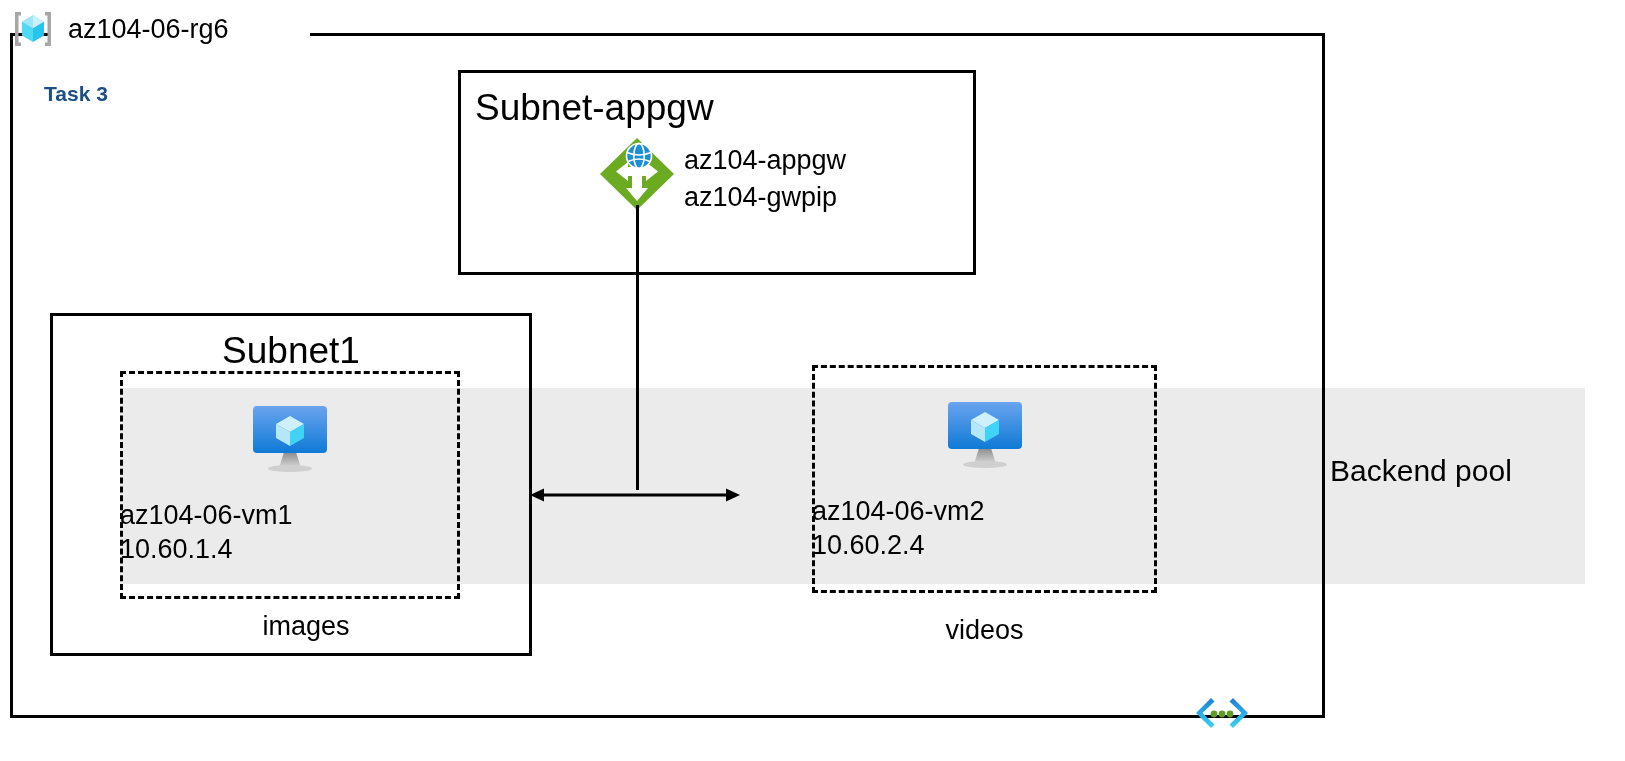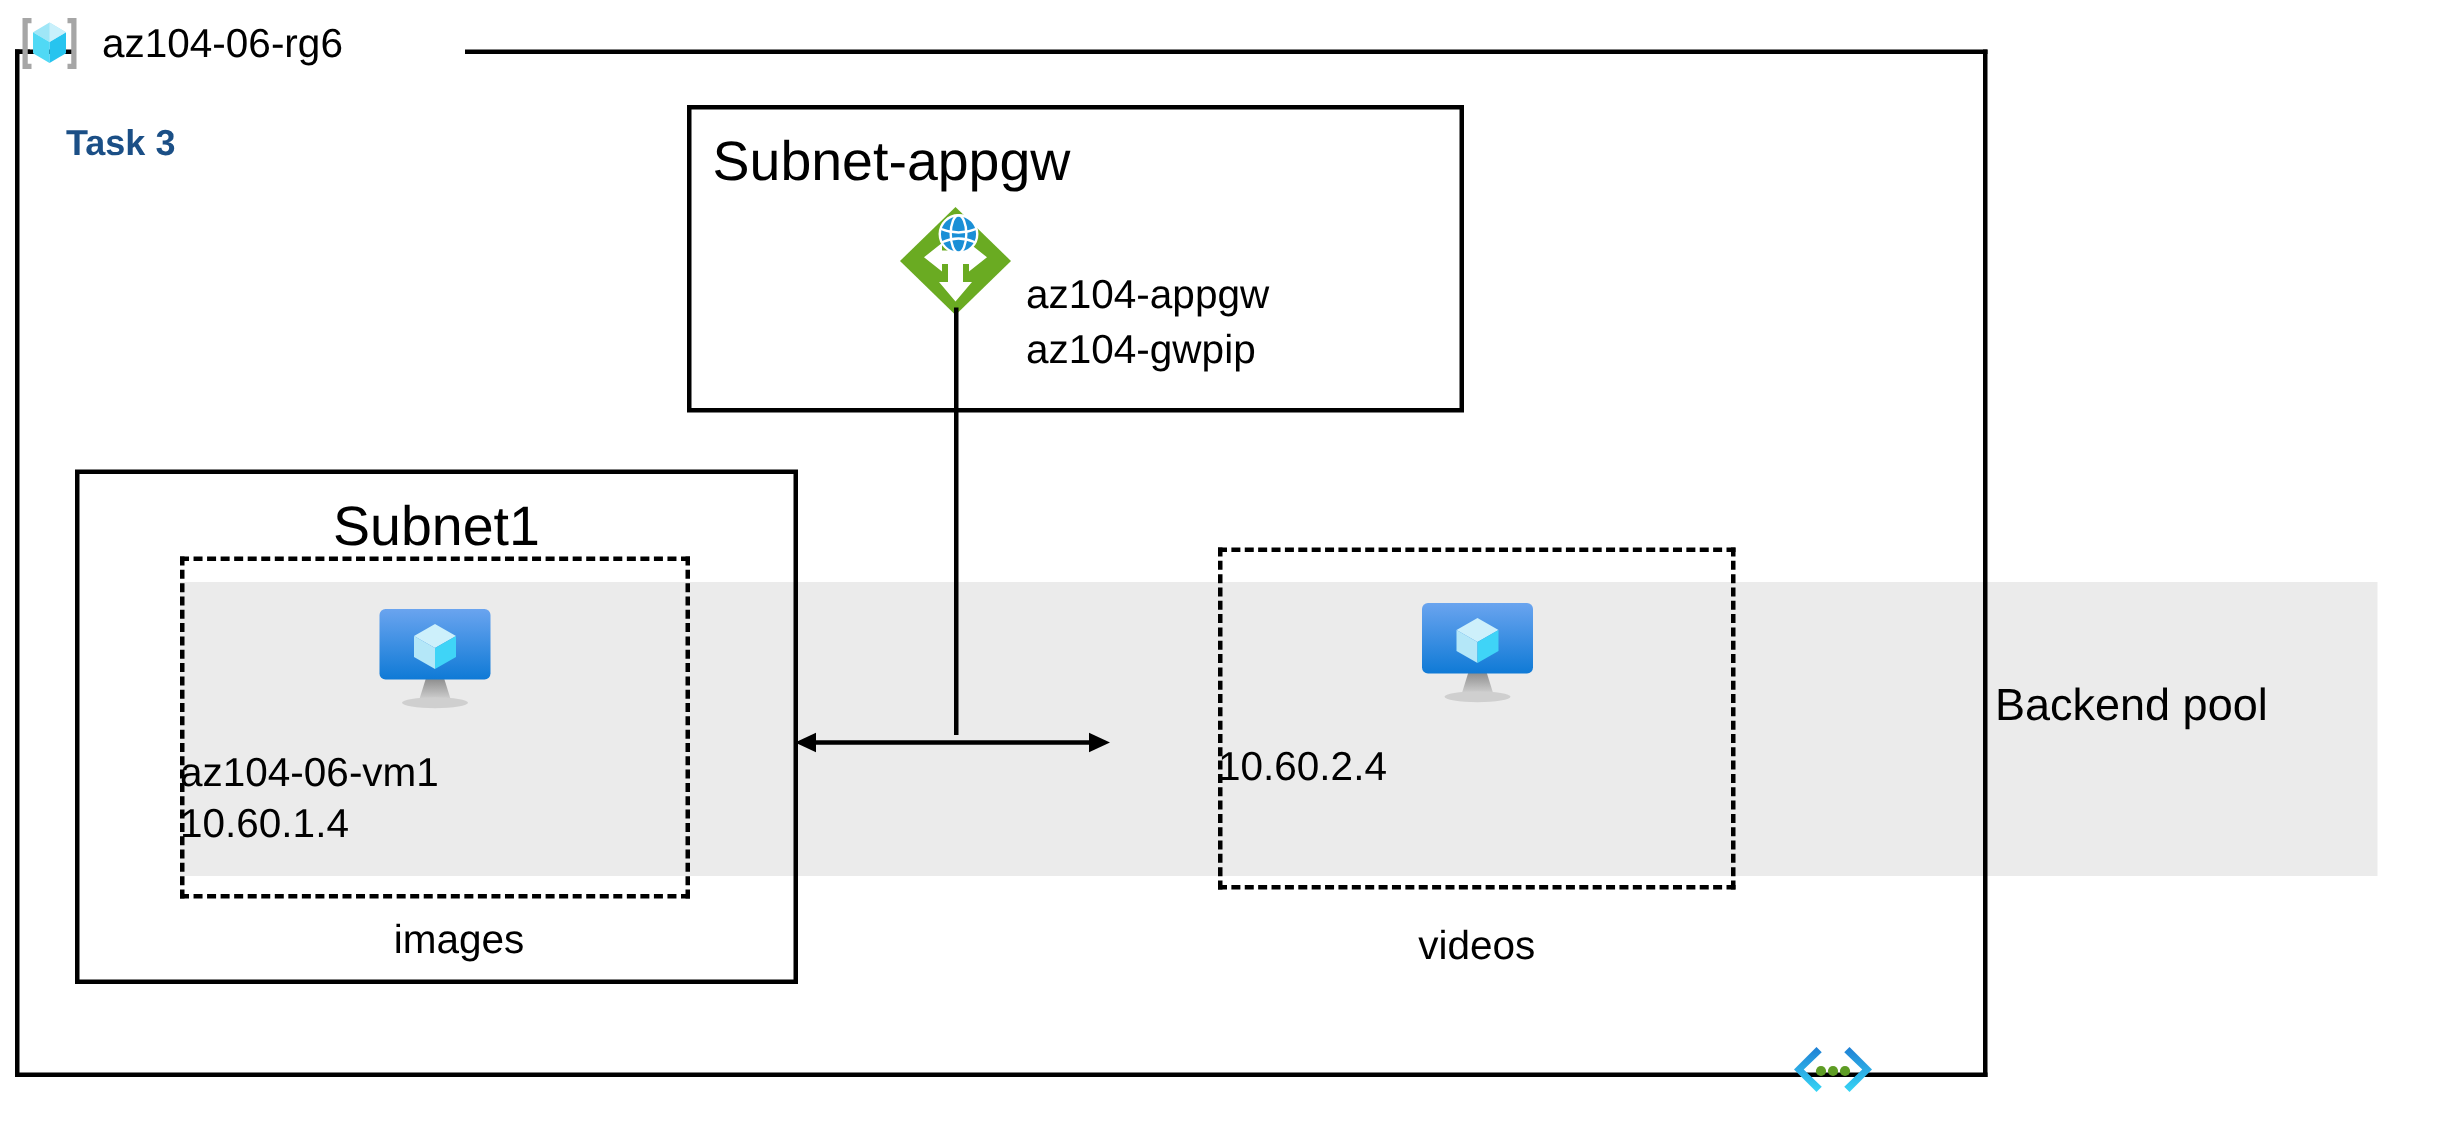--- a/index.html
+++ b/index.html
@@ -84,21 +84,21 @@
     font-size: 27px;
     line-height: 1;
     color: #000000;
     white-space: nowrap;
   }
 
   .task-label {
     position: absolute;
     left: 44px;
     top: 82px;
-    font-size: 24px;
+    font-size: 21px;
     font-weight: bold;
     color: #1b4f86;
     white-space: nowrap;
   }
 
   
   .backend-band {
     position: absolute;
     left: 120px;
     top: 388px;
@@ -171,21 +171,20 @@
   
   .appgw-icon { position: absolute; left: 598px; top: 136px; width: 78px; height: 76px; }
   .appgw-labels {
     position: absolute;
     left: 684px;
     top: 142px;
     font-size: 27px;
     line-height: 37px;
     color: #000000;
     white-space: nowrap;
-    margin-top: 36px;
   }
 
   
   .vline {
     position: absolute;
     background: #000000;
     width: 3px;
   }
   .connector-vertical {
     left: 636px;
@@ -335,20 +334,21 @@
       <path d="M36 52 L48 52 L53 68 L31 68 Z" fill="url(#vmStand2)"></path>
       <ellipse cx="42" cy="68.5" rx="22" ry="3.6" fill="#cfcfcf"></ellipse>
       <rect x="5" y="6" width="74" height="47" rx="4" fill="url(#vmScreen2)"></rect>
       <path d="M42 16 L56 24 L42 32 L28 24 Z" fill="#cdf0fb"></path>
       <path d="M28 24 L42 32 L42 46 L28 38 Z" fill="#b4e7f8"></path>
       <path d="M56 24 L56 38 L42 46 L42 32 Z" fill="#3fd4f7"></path>
     </svg>
   </span>
 
   <div class="vm-caption" style="left:812px; top:494px; width:345px;">
+    <div>az104-06-vm2</div>
     <div>10.60.2.4</div>
   </div>
 
   <div class="subnet-footer" style="left:812px; top:615px; width:345px;">videos</div>
 
   <span class="code-icon">
     <svg viewBox="0 0 54 34" xmlns="http://www.w3.org/2000/svg">
       <defs>
         <linearGradient id="chevGrad" x1="0" y1="0" x2="0" y2="1">
           <stop offset="0%" stop-color="#1f7fd4"></stop>

